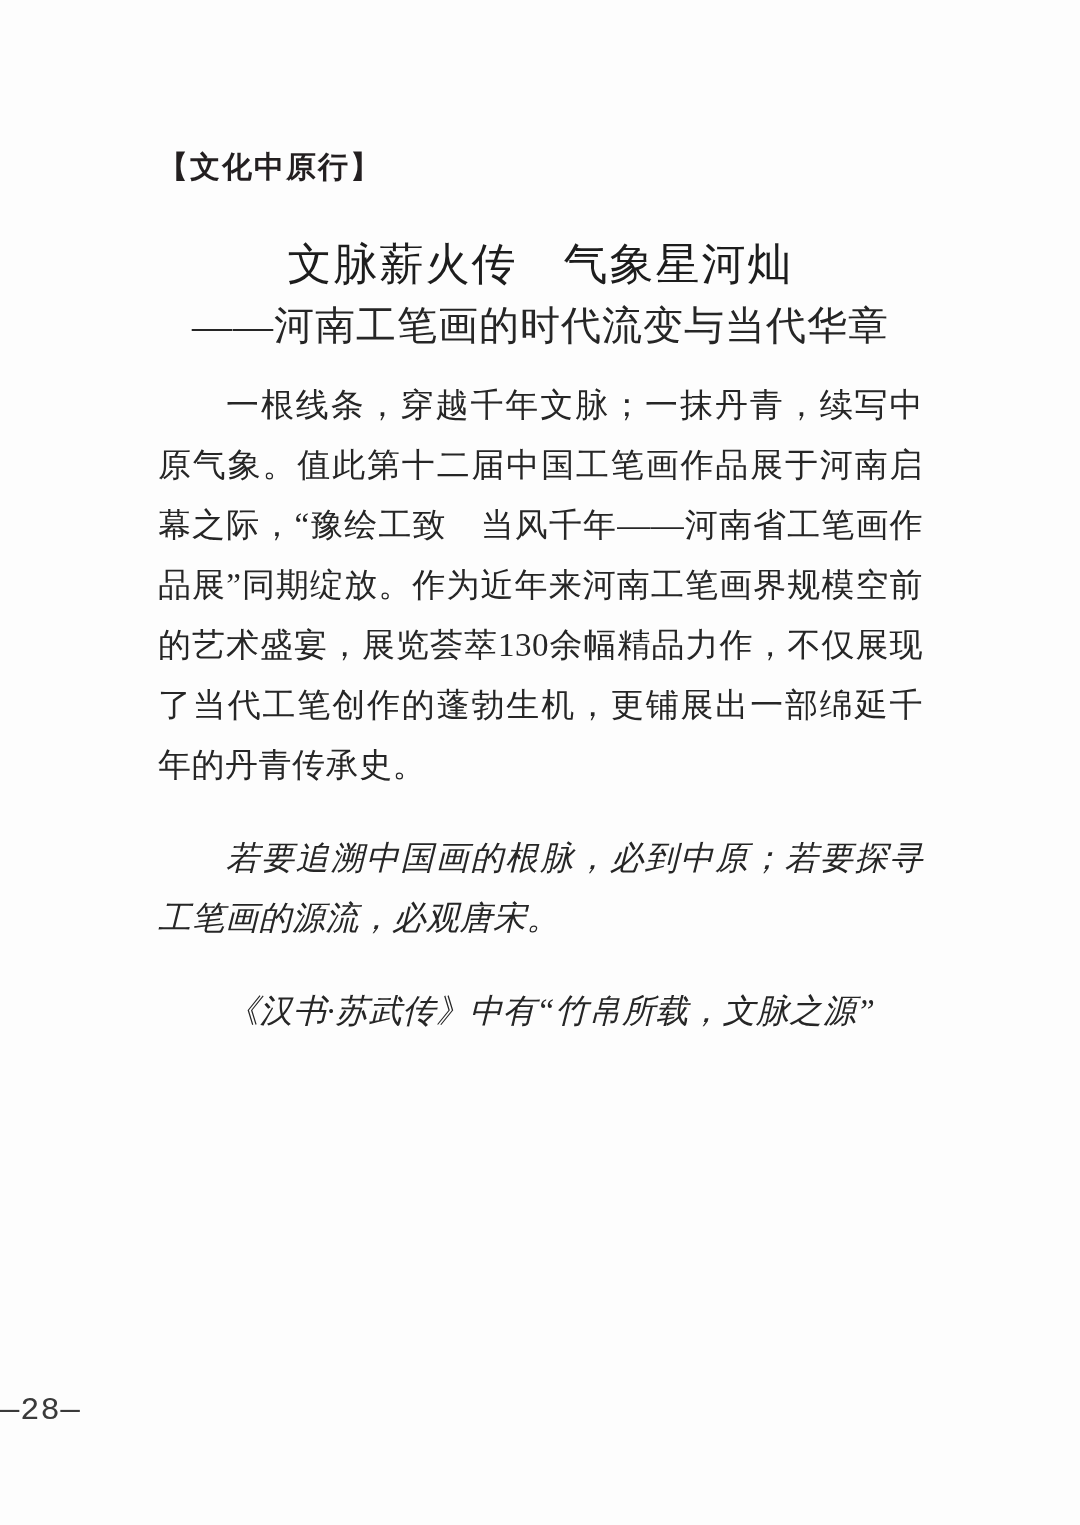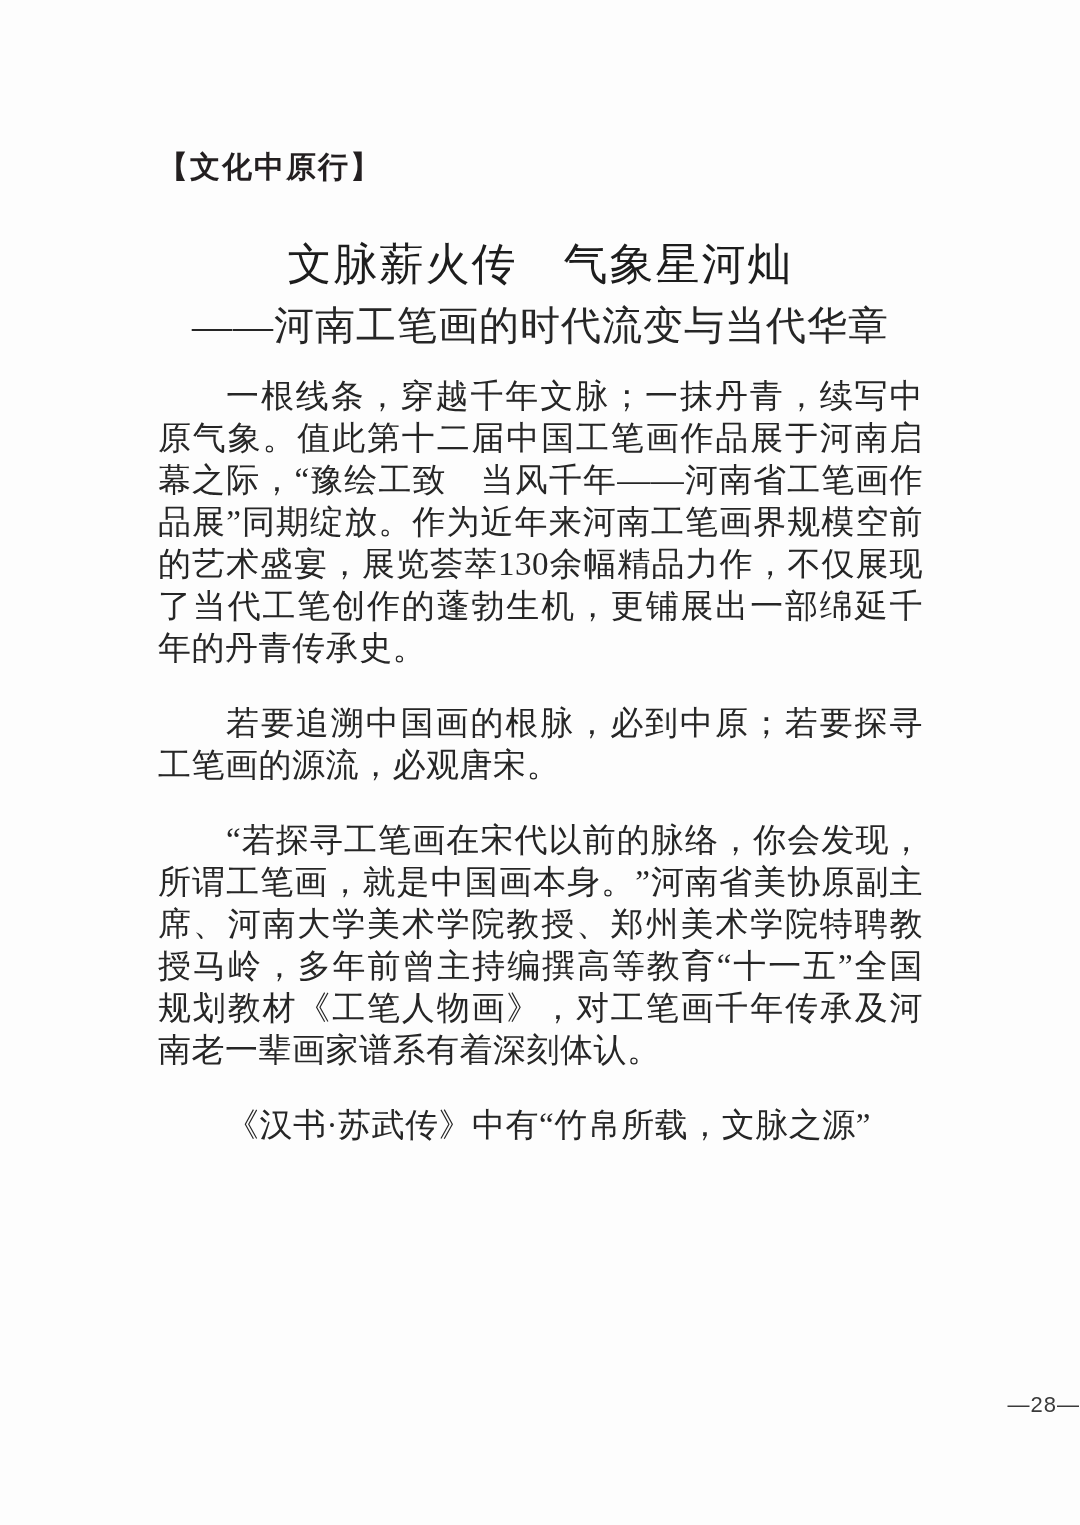--- a/index.html
+++ b/index.html
@@ -65,29 +65,30 @@
     letter-spacing: 1px;
     color: #262626;
     white-space: pre;
   }
 
   
   .body-para {
     margin-top: 26px;
     font-family: "Liberation Serif", "DejaVu Serif", serif;
     font-size: 33px;
-    line-height: 42px;
+    line-height: 60px;
     color: #262626;
     text-align: justify;
     text-justify: inter-character;
     text-indent: 68px;
     letter-spacing: 0.5px;
   }
   .body-para.tight {
     margin-top: 0px;
+    font-style: italic;
   }
 
   
   .section-heading {
     margin-top: 56px;
     margin-bottom: 2px;
     font-family: "DejaVu Sans", "Liberation Sans", sans-serif;
     font-weight: 700;
     font-size: 32px;
     line-height: 48px;
@@ -96,23 +97,23 @@
     letter-spacing: 0.5px;
     white-space: pre;
   }
 
   
   .folio {
     position: absolute;
     left: 0;
     right: 0;
     top: 1392px;
-    text-align: right;
-    font-family: Liberation Sans, sans-serif;
-    font-size: 22px;
+    text-align: left;
+    font-family: Liberation Mono, monospace;
+    font-size: 32px;
     letter-spacing: 1px;
     color: #3a3a3a;
     white-space: pre;
   }
 </style>
 </head>
 <body>
 
 <div class="page">
 
@@ -123,21 +124,20 @@
     <div class="headline-block">
       <div class="headline">文脉薪火传　气象星河灿</div>
       <div class="subhead">——河南工笔画的时代流变与当代华章</div>
     </div>
 
     <p class="body-para">一根线条，穿越千年文脉；一抹丹青，续写中原气象。值此第十二届中国工笔画作品展于河南启幕之际，“豫绘工致　当风千年——河南省工笔画作品展”同期绽放。作为近年来河南工笔画界规模空前的艺术盛宴，展览荟萃130余幅精品力作，不仅展现了当代工笔创作的蓬勃生机，更铺展出一部绵延千年的丹青传承史。</p>
 
 
     <p class="body-para tight">若要追溯中国画的根脉，必到中原；若要探寻工笔画的源流，必观唐宋。</p>
 
-    <p class="body-para tight">“若探寻工笔画在宋代以前的脉络，你会发现，所谓工笔画，就是中国画本身。”河南省美协原副主席、河南大学美术学院教授、郑州美术学院特聘教授马岭，多年前曾主持编撰高等教育“十一五”全国规划教材《工笔人物画》，对工笔画千年传承及河南老一辈画家谱系有着深刻体认。</p>
 
     <p class="body-para tight">《汉书·苏武传》中有“竹帛所载，文脉之源”</p>
 
   </div>
 
   <div class="folio">—28—</div>
 
 </div>
 
 </body></html>

